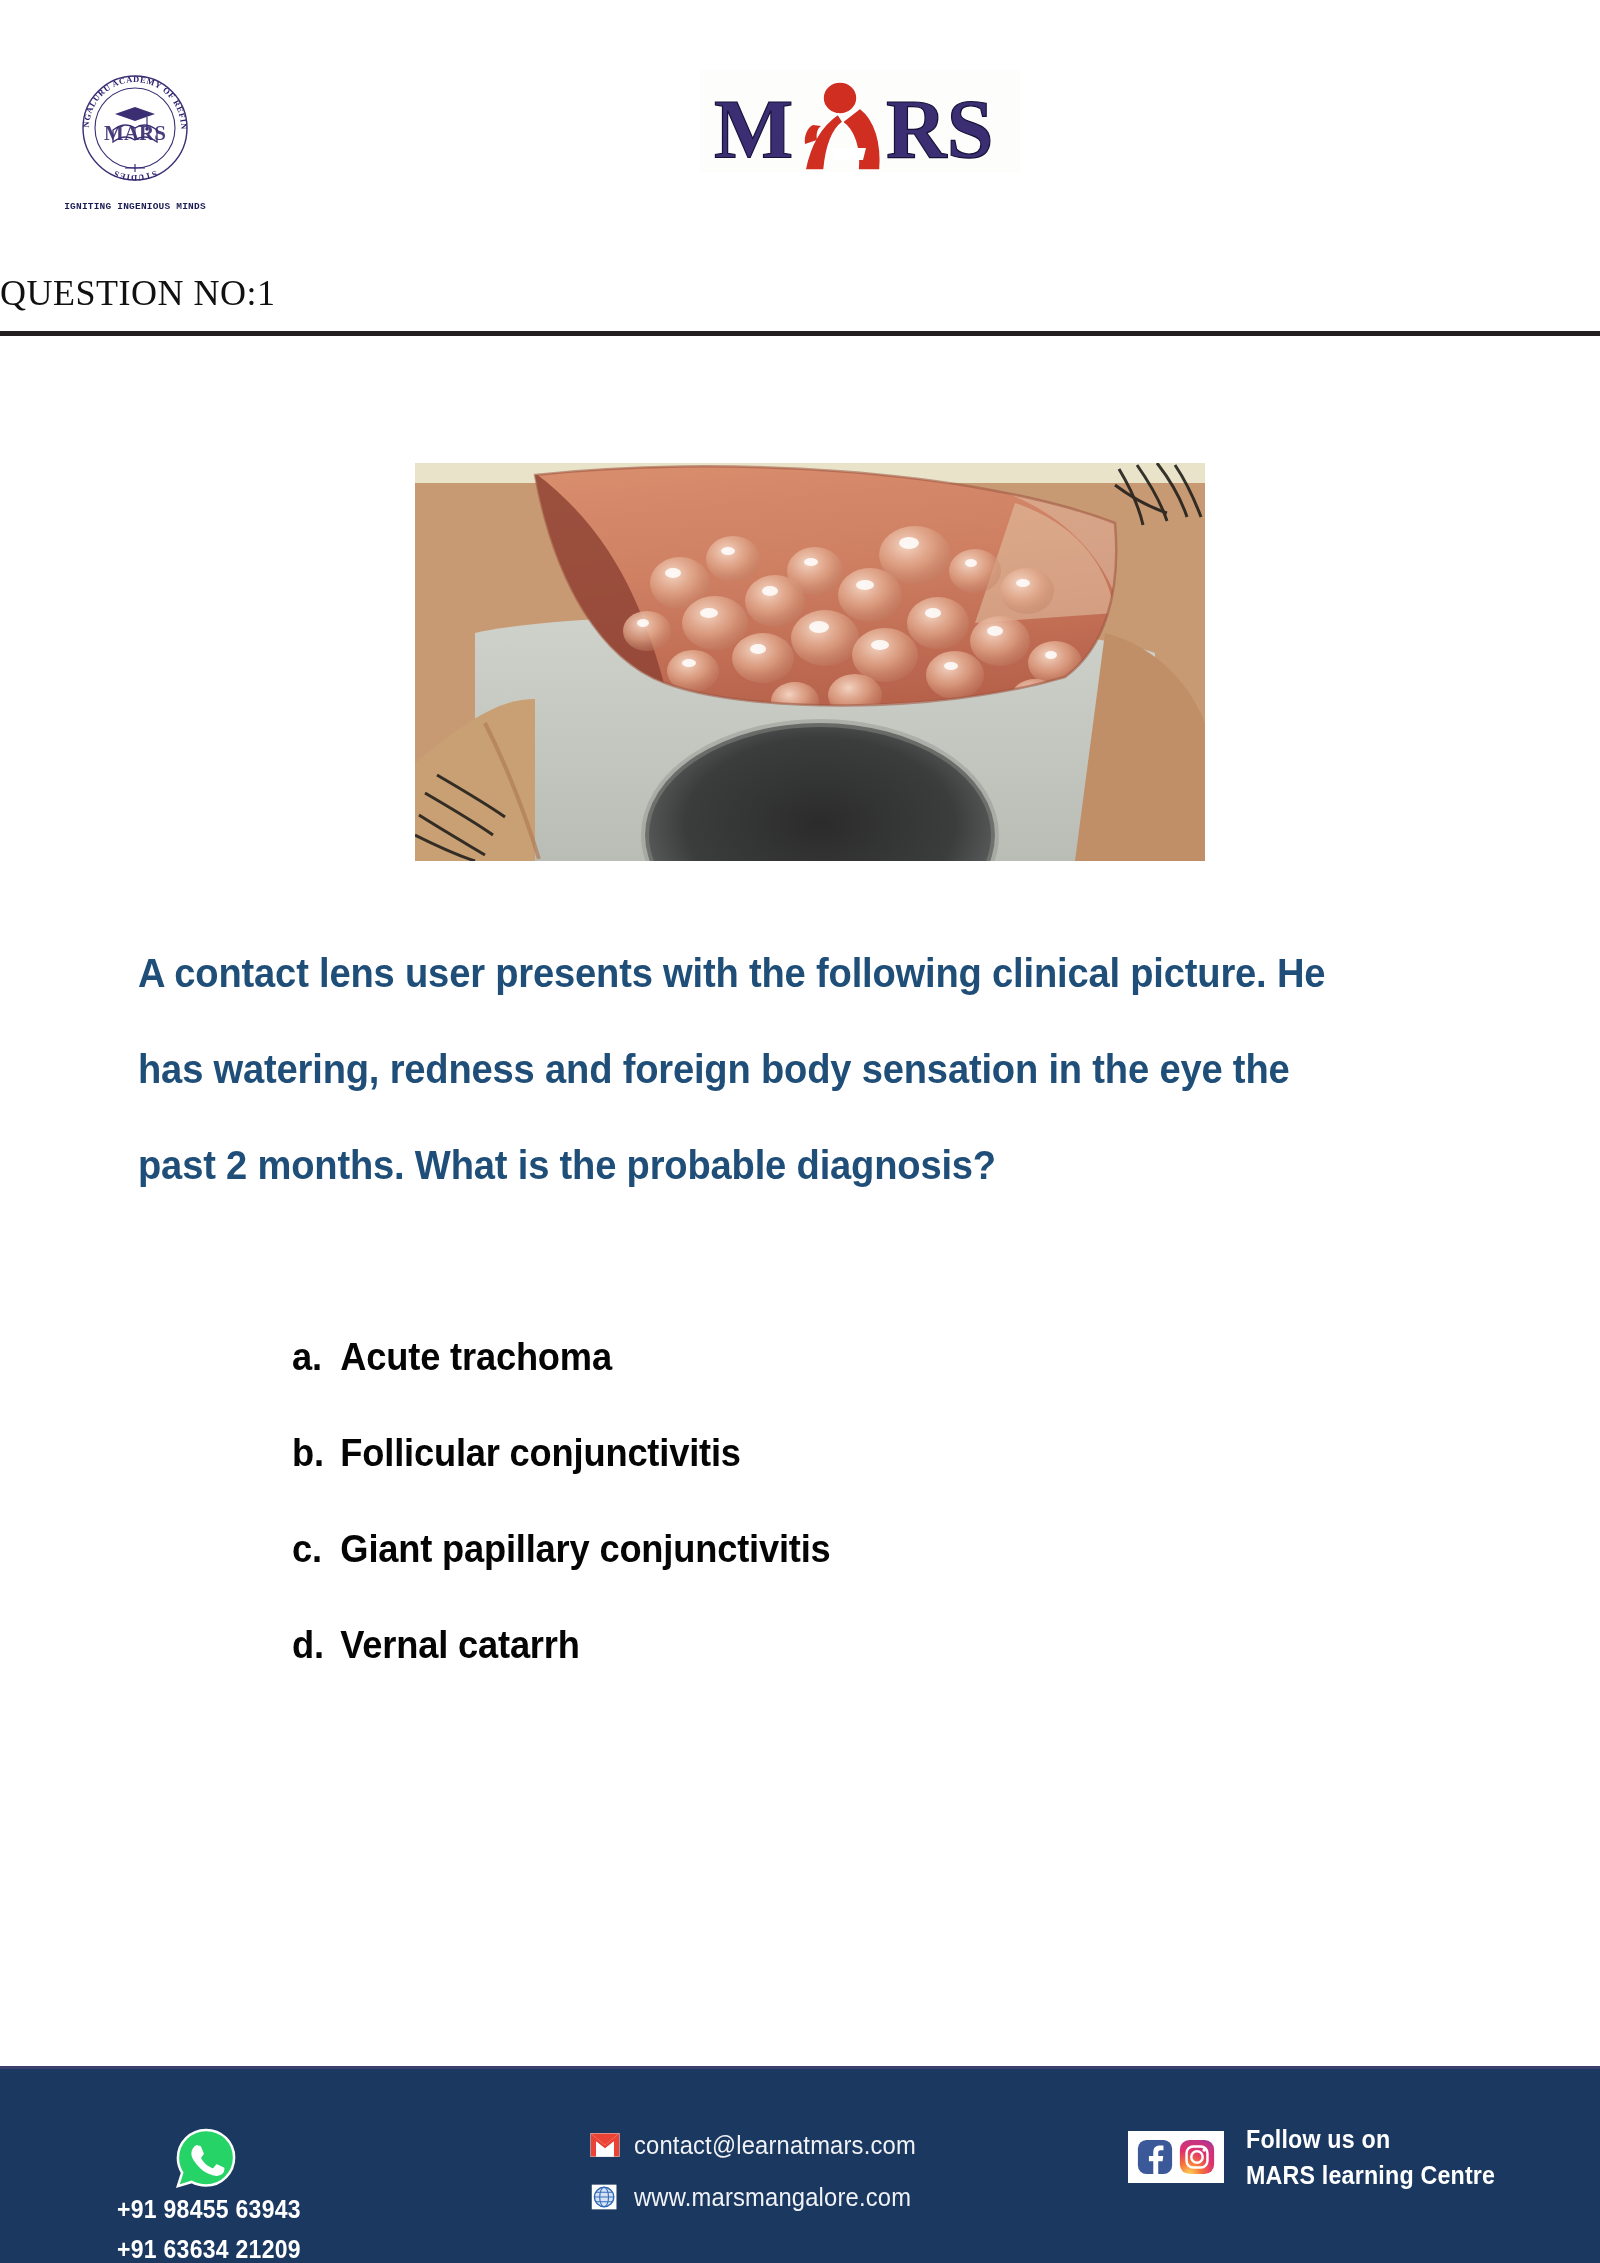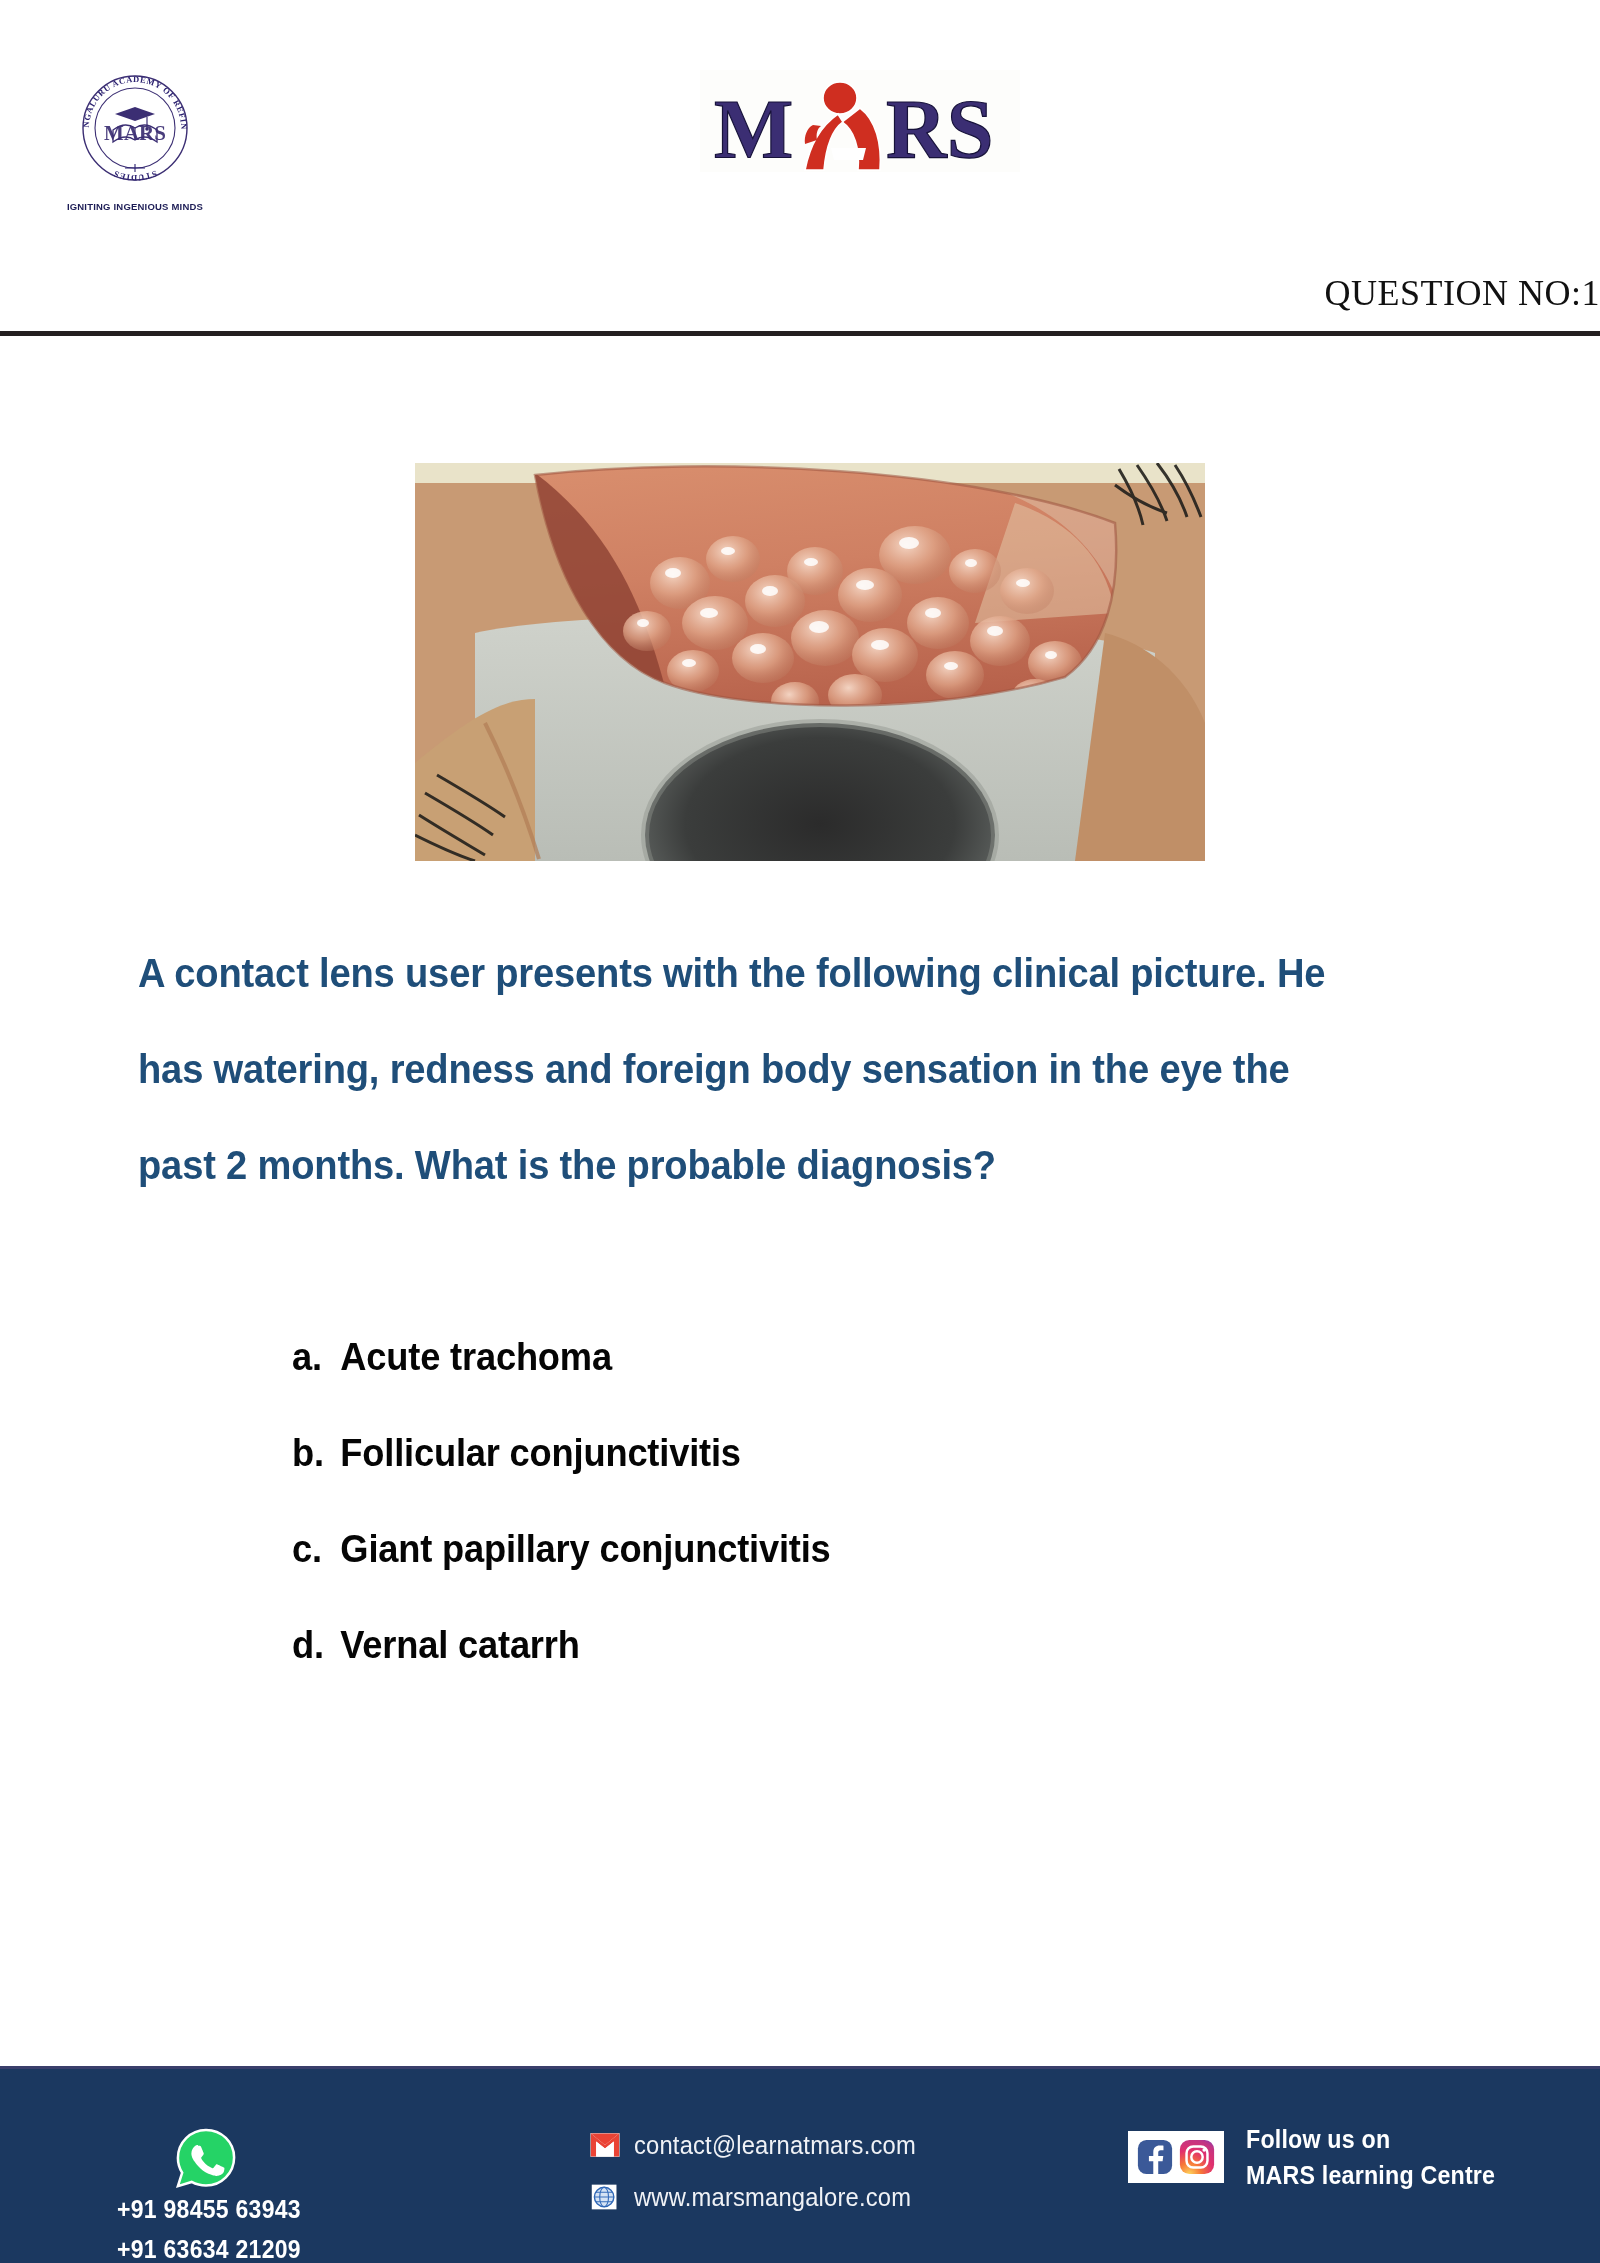--- a/index.html
+++ b/index.html
@@ -34,21 +34,21 @@
     position: absolute;
     left: 20px; top: 0;
     width: 120px; height: 120px;
   }
   .emblem-tagline {
     position: absolute;
     left: 0;
     top: 133px;
     width: 160px;
     text-align: center;
-    font-family: Liberation Sans, sans-serif;
+    font-family: Liberation Mono, monospace;
     font-size: 9.5px;
     font-weight: bold;
     letter-spacing: 0.2px;
     color: #1d1d56;
     white-space: nowrap;
   }
 
   .mars-logo {
     position: absolute;
     left: 700px;
@@ -62,21 +62,21 @@
     position: absolute;
     left: 0; top: 0;
     width: 320px; height: 102px;
   }
 
   .question-title {
     position: absolute;
     left: 0;
     top: 272px;
     width: 1600px;
-    text-align: right;
+    text-align: left;
     font-family: "Liberation Serif", serif;
     font-size: 36px;
     font-weight: 400;
     color: #111111;
     letter-spacing: 0.5px;
   }
 
   .header-rule {
     position: absolute;
     left: 0;

